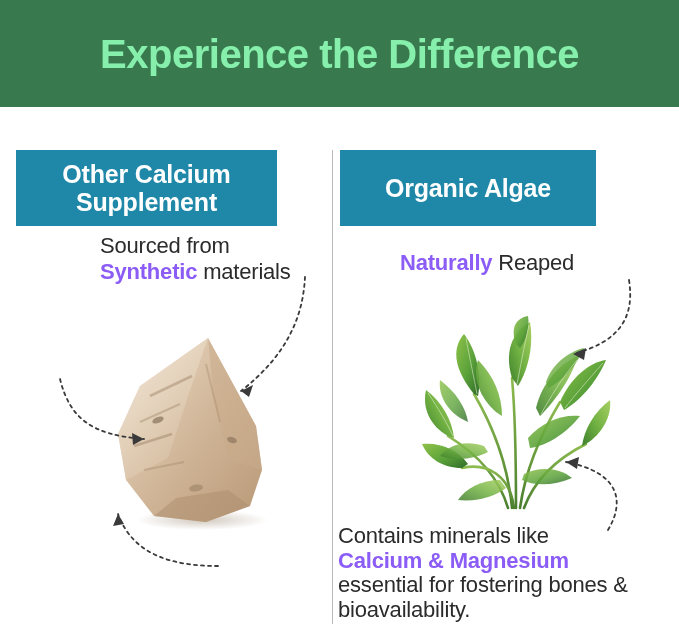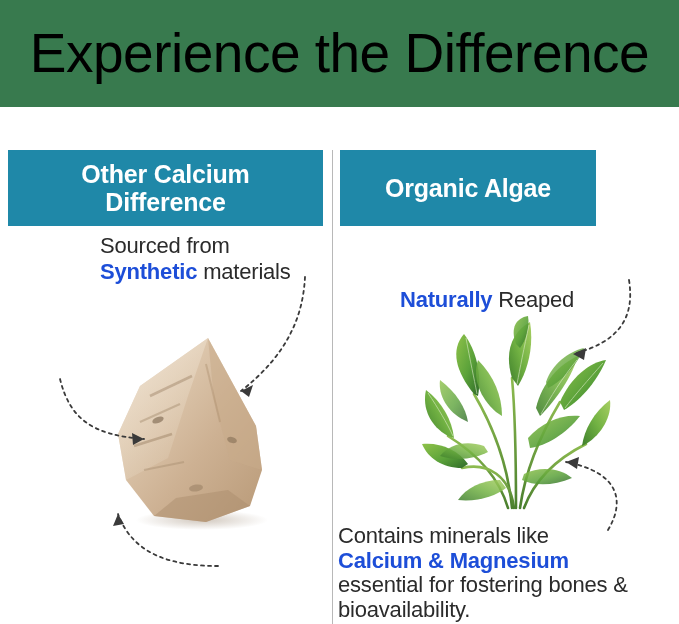--- a/index.html
+++ b/index.html
@@ -23,23 +23,23 @@
     position: absolute;
     left: 0; top: 0;
     width: 679px;
     height: 107px;
     background: #387a4e;
     display: flex;
     align-items: center;
     justify-content: center;
   }
   #banner-title {
-    color: #000000;
-    font-size: 55px;
-    font-weight: normal;
+    color: #86efac;
+    font-size: 40px;
+    font-weight: bold;
     letter-spacing: -0.5px;
     line-height: 1;
     white-space: nowrap;
   }
 
   
   .col-head {
     position: absolute;
     top: 150px;
     height: 76px;
@@ -47,21 +47,21 @@
     color: #ffffff;
     display: flex;
     align-items: center;
     justify-content: center;
     text-align: center;
     font-size: 25px;
     font-weight: bold;
     line-height: 1.12;
     letter-spacing: -0.2px;
   }
-  #col-head-left  { left: 8px;  width: 315px; }
+  #col-head-left  { left: 16px;  width: 261px; }
   #col-head-right { left: 340px; width: 256px; }
   .col-head span { display: block; }
 
   
   #divider {
     position: absolute;
     left: 332px;
     top: 150px;
     width: 1px;
     height: 474px;
@@ -70,28 +70,28 @@
 
   
   .callout {
     position: absolute;
     color: #2b2b2b;
     font-size: 22px;
     line-height: 1.16;
     letter-spacing: -0.2px;
   }
   .callout b {
-    color: #1d4ed8;
+    color: #8b5cf6;
     font-weight: bold;
   }
 
   #txt-sourced   { left: 100px; top: 233px; width: 232px; text-align: left; }
   #txt-lack      { left: 22px;  top: 312px; width: 210px; text-align: left; }
   #txt-low       { left: 150px; top: 545px; width: 182px; text-align: right; }
-  #txt-naturally { left: 400px; top: 250px; width: 260px; text-align: left; margin-top: 37px; }
+  #txt-naturally { left: 400px; top: 250px; width: 260px; text-align: left; }
   #txt-contains  { left: 338px; top: 524px; width: 300px; text-align: left; line-height: 1.12; }
 
   
   .art {
     position: absolute;
   }
   #rock-art  { left: 110px; top: 330px; width: 175px; height: 200px; }
   #algae-art { left: 420px; top: 316px; width: 200px; height: 205px; }
 
   
@@ -112,21 +112,21 @@
 
   <div id="banner">
     <div id="banner-title">Experience the Difference</div>
   </div>
 
   <div id="divider"></div>
 
   <div id="col-head-left" class="col-head">
     <div>
       <span>Other Calcium</span>
-      <span>Difference</span>
+      <span>Supplement</span>
     </div>
   </div>
 
   <div id="col-head-right" class="col-head">
     <div>
       <span>Organic Algae</span>
     </div>
   </div>
 
   <div id="txt-sourced" class="callout">

